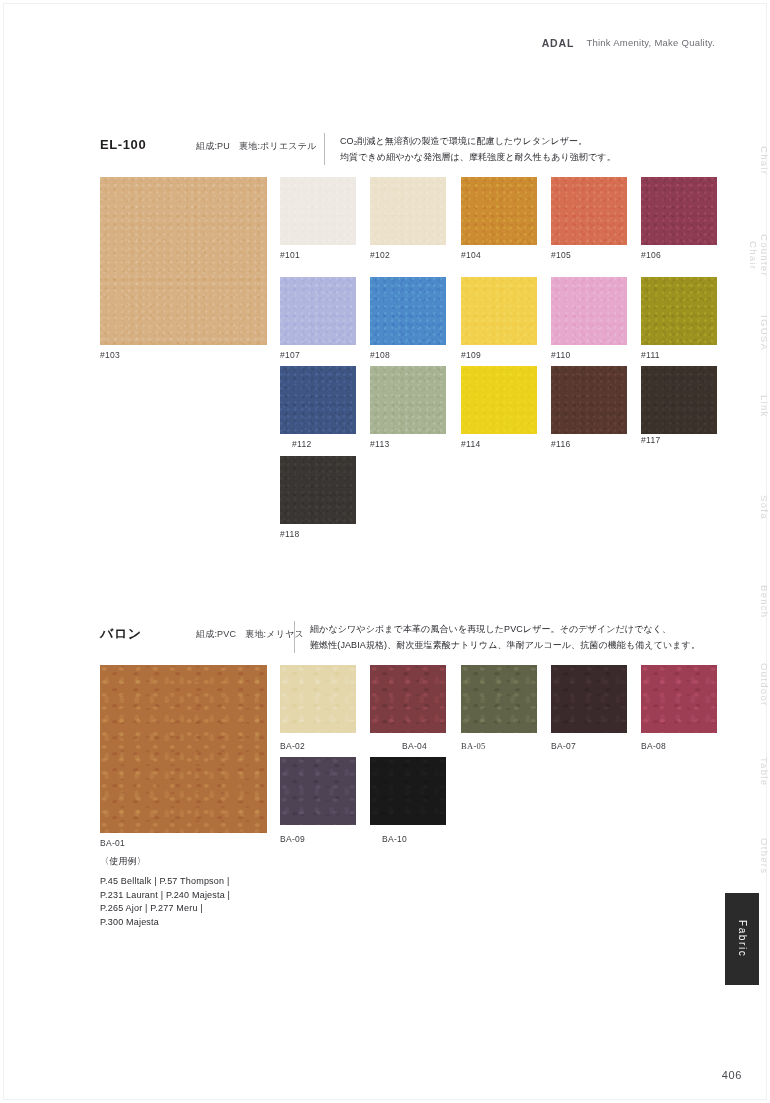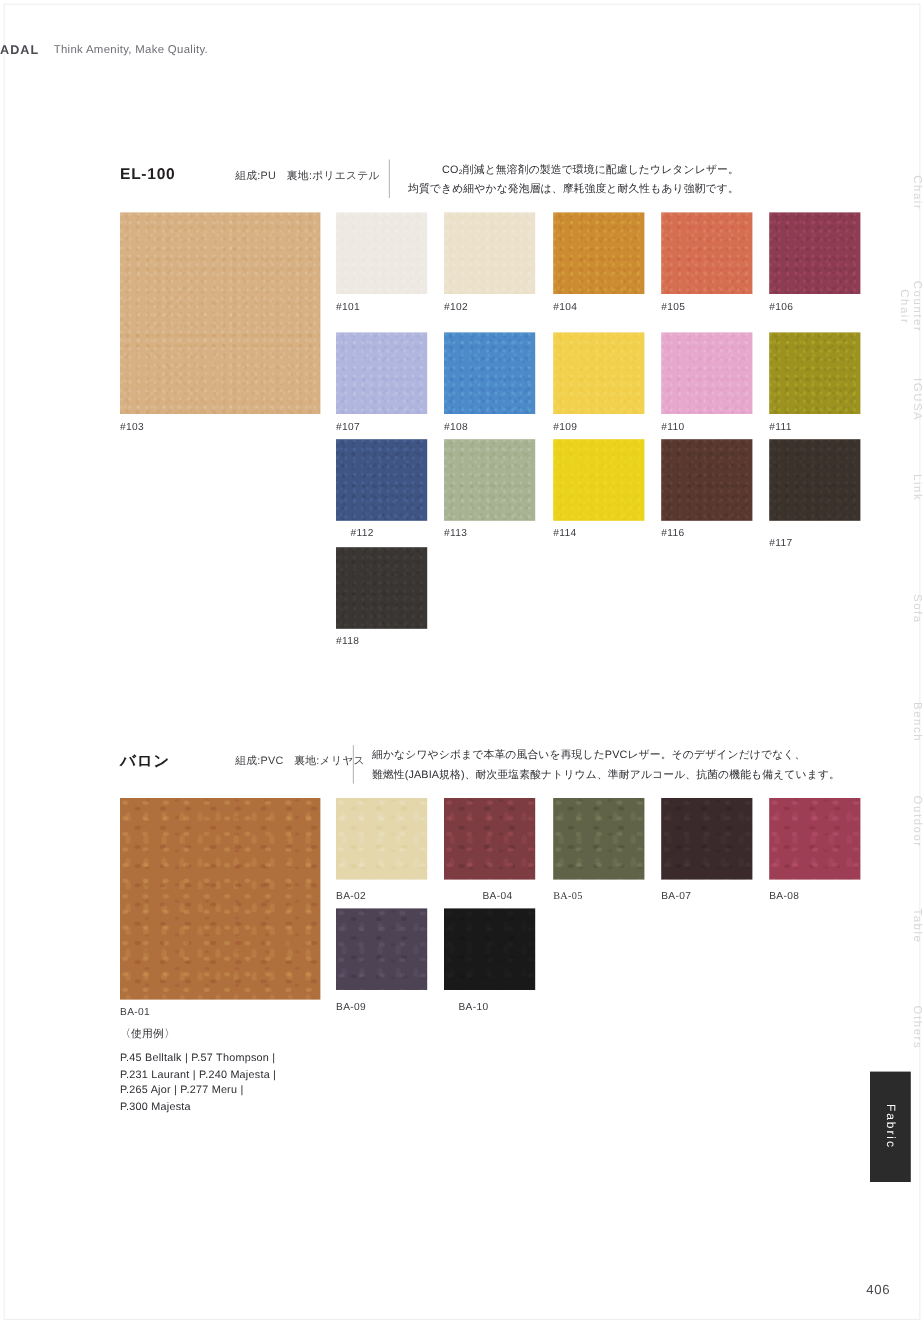--- a/index.html
+++ b/index.html
@@ -30,20 +30,21 @@
     border: 1px solid #f0f0f0;
     pointer-events: none;
   }
 
   
   .brand-header {
     position: absolute;
     left: 0;
     top: 33px;
     width: 715px;
+    text-align: right;
     white-space: nowrap;
   }
   .brand-name {
     font-size: 10.5px;
     letter-spacing: 0.9px;
     font-weight: 700;
     color: #4a4a52;
     display: inline-block;
     vertical-align: middle;
   }
@@ -217,21 +218,21 @@
 </head>
 <body>
 
 <div class="page">
   <div class="page-frame"></div>
 
   <div class="brand-header">
     <span class="brand-name">ADAL</span><span class="brand-tagline">Think Amenity, Make Quality.</span>
   </div>
 
-  <div class="section-head" style="top:133px;text-align:right;">
+  <div class="section-head" style="top:133px;">
     <div class="sec-title">EL-100</div>
     <div class="sec-compo"><span>組成:PU</span><span class="gap"></span><span>裏地:ポリエステル</span></div>
     <div class="sec-rule"></div>
     <div class="sec-desc">
       <div>CO₂削減と無溶剤の製造で環境に配慮したウレタンレザー。</div>
       <div>均質できめ細やかな発泡層は、摩耗強度と耐久性もあり強靭です。</div>
     </div>
   </div>
 
   <div class="swatch" style="left:100px; top:177px; width:167px; height:168px;">
@@ -305,21 +306,21 @@
   <div class="swatch-label" style="left:461px; top:439px;">#114</div>
 
   <div class="swatch" style="left:551px; top:366px; width:76px; height:68px;">
       <div class="chip grain" style="background-color: rgb(88, 56, 47);"></div>
     </div>
   <div class="swatch-label" style="left:551px; top:439px;">#116</div>
 
   <div class="swatch" style="left:641px; top:366px; width:76px; height:68px;">
       <div class="chip grain" style="background-color: rgb(59, 50, 44);"></div>
     </div>
-  <div class="swatch-label" style="left:641px; top:447px;text-align:right;">#117</div>
+  <div class="swatch-label" style="left:641px; top:435px;text-align:right;">#117</div>
 
   <div class="swatch" style="left:280px; top:456px; width:76px; height:68px;">
       <div class="chip grain" style="background-color: rgb(58, 54, 51);"></div>
     </div>
   <div class="swatch-label" style="left:280px; top:529px;">#118</div>
 
   <div class="section-head" style="top:621px;">
     <div class="sec-title">バロン</div>
     <div class="sec-compo"><span>組成:PVC</span><span class="gap"></span><span>裏地:メリヤス</span></div>
     <div class="sec-rule" style="left:194px;"></div>

